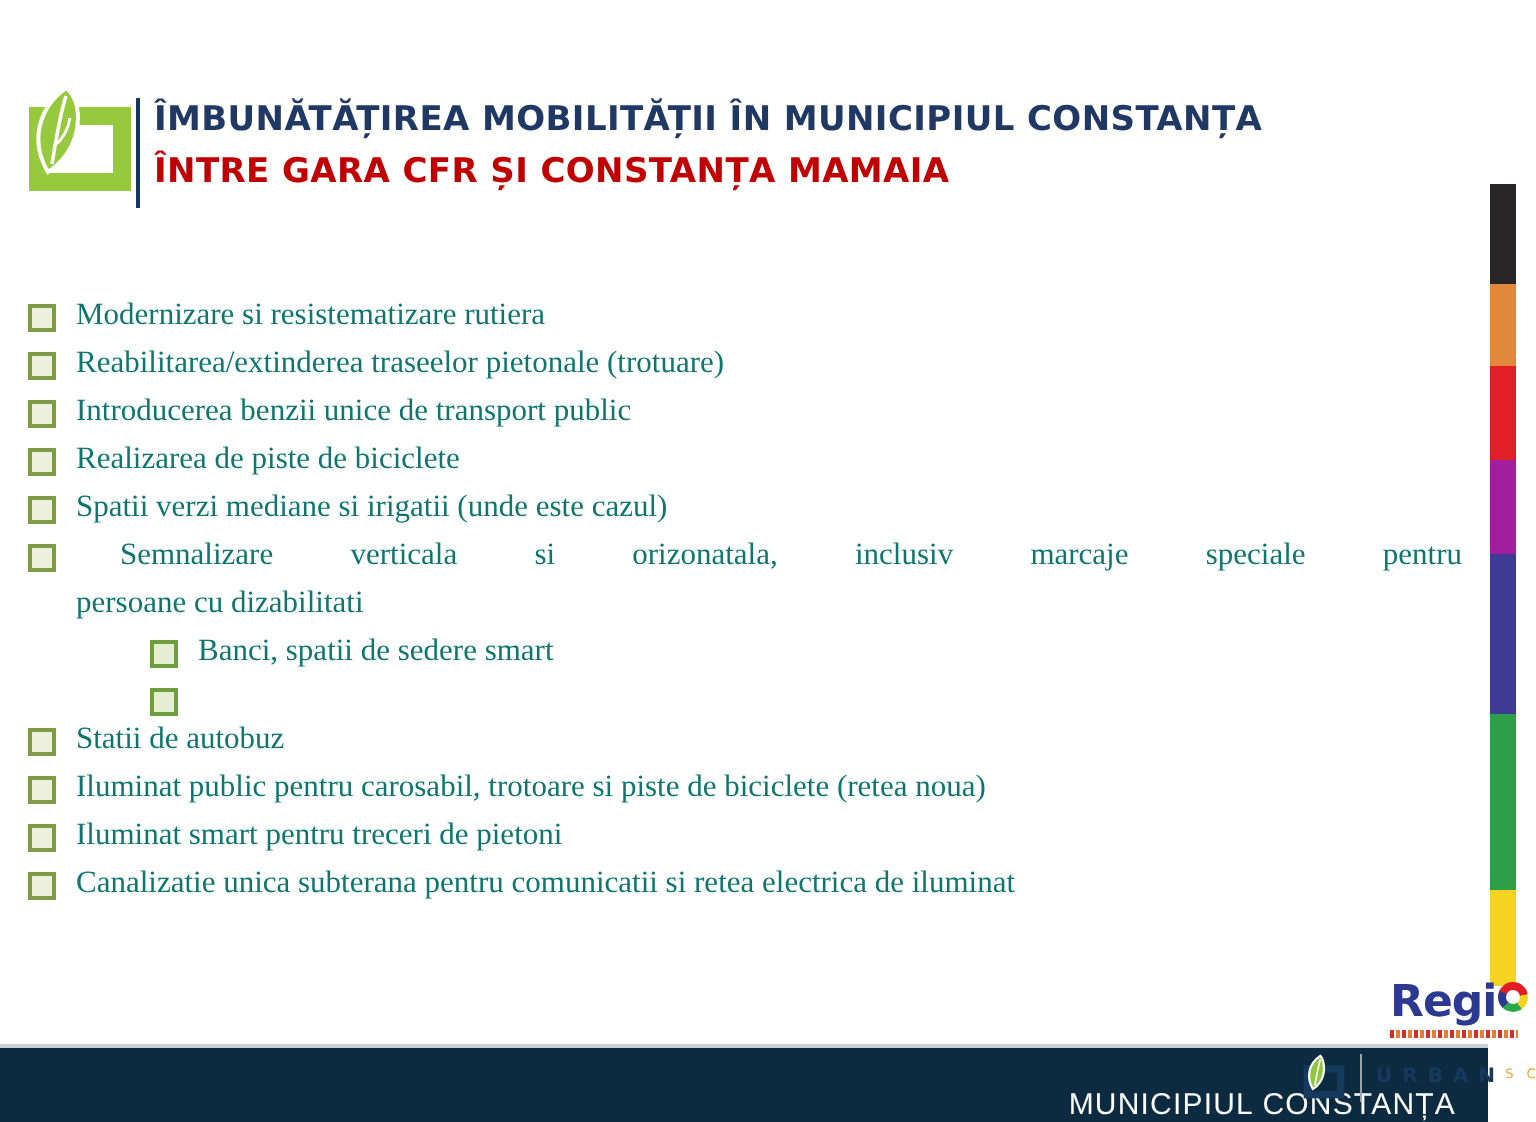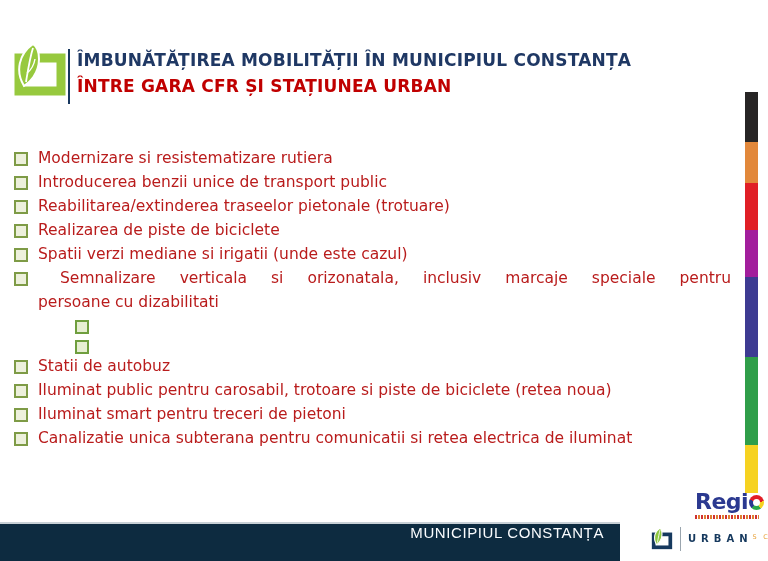--- a/index.html
+++ b/index.html
@@ -14,38 +14,38 @@
   .title-block{position:absolute;left:77px;top:47px;width:665px;line-height:26px;}
   .title-line1{font-size:17px;font-weight:bold;color:#1F3864;letter-spacing:.2px;white-space:nowrap;}
   .title-line2{font-size:17px;font-weight:bold;color:#C00000;letter-spacing:.2px;white-space:nowrap;}
   
   .color-bar{position:absolute;left:745px;top:92px;width:13px;}
   .color-bar .seg{width:13px;}
   .seg0{height:50px;} .seg1{height:41px;} .seg2{height:47px;} .seg3{height:47px;}
   .seg4{height:80px;} .seg5{height:88px;} .seg6{height:48px;}
   
   .list{position:absolute;left:14px;top:146px;width:717px;}
-  .item{display:flex;align-items:flex-start;font-size:15.5px;line-height:24px;color:#b91c1c;}
+  .item{display:flex;align-items:flex-start;font-size:15.5px;line-height:24px;color:#0f766e;font-family:Liberation Serif, serif;}
   .item .txt{flex:1 1 auto;min-width:0;}
   .bullet{flex:0 0 auto;width:10px;height:10px;margin:6px 10px 0 0;
           border:2px solid #7E9B46;background:#EDF0DC;}
   .item.lvl2{padding-left:61px;}
   .item.lvl2 .bullet{border-color:#6F9E3E;background:#E6EED2;}
   .jline1{display:block;text-align:justify;text-align-last:justify;margin-left:22px;}
   .jline2{display:block;}
   
-  .footer-bar{position:absolute;left:0;top:522px;width:620px;height:39px;
+  .footer-bar{position:absolute;left:0;top:522px;width:744px;height:39px;
               background:#0D2B40;border-top:2px solid #C8D0D6;box-sizing:border-box;
-              display:flex;align-items:flex-start;justify-content:flex-end;}
+              display:flex;align-items:flex-end;justify-content:flex-end;}
   .footer-text{color:#FAFCFE;font-size:15px;letter-spacing:.6px;padding-right:16px;
                font-family:"Liberation Sans","DejaVu Sans",sans-serif;}
   
   .regio{position:absolute;left:695px;top:491px;width:73px;}
   .regio-word{font-size:22px;font-weight:bold;color:#2B3990;letter-spacing:-.5px;
-              line-height:22px;display:flex;align-items:center;}
+              line-height:22px;display:flex;align-items:flex-start;}
   .regio-o{display:inline-block;width:15px;height:15px;border-radius:50%;margin-left:1px;
            background:conic-gradient(#E21D25 0 22%,#F6D221 22% 40%,#2BA84A 40% 62%,#2B3990 62% 82%,#E21D25 82% 100%);
            position:relative;}
   .regio-o::after{content:"";position:absolute;left:4px;top:4px;width:7px;height:7px;
                   border-radius:50%;background:#ffffff;}
   .regio-tagline{margin-top:2px;width:64px;height:4px;
                  background:repeating-linear-gradient(90deg,#D03030 0 2px,#ffffff 2px 3px,#E08030 3px 5px,#ffffff 5px 6px);}
   
   .urbanscope{position:absolute;left:650px;top:527px;display:flex;align-items:center;}
   .us-mark{width:24px;height:24px;margin-right:6px;}
@@ -62,63 +62,64 @@
     <rect x="7" y="14" width="42" height="33" fill="none" stroke="#97C93E" stroke-width="9"></rect>
     <path d="M21 0 C 7 10, 3 27, 12 42 C 17 39, 27 30, 27 15 C 27 7, 24 2, 21 0 Z" fill="#97C93E" stroke="#ffffff" stroke-width="2"></path>
     <path d="M14 38 C 16 26, 18 13, 21 4" stroke="#ffffff" stroke-width="1.8" fill="none"></path>
     <path d="M15 29 C 19 26, 22 21, 23 15" stroke="#ffffff" stroke-width="1.4" fill="none"></path>
   </svg>
 </div>
 <div class="title-sep"></div>
 
 <div class="title-block">
   <div class="title-line1">ÎMBUNĂTĂȚIREA MOBILITĂȚII ÎN MUNICIPIUL CONSTANȚA</div>
-  <div class="title-line2">ÎNTRE GARA CFR ȘI STAȚIUNEA URBAN</div>
+  <div class="title-line2">ÎNTRE GARA CFR ȘI CONSTANȚA MAMAIA</div>
 </div>
 
 <div class="color-bar">
   <div class="seg seg0" style="background: rgb(39, 37, 37);"></div>
   <div class="seg seg1" style="background: rgb(226, 136, 59);"></div>
   <div class="seg seg2" style="background: rgb(224, 31, 38);"></div>
   <div class="seg seg3" style="background: rgb(162, 30, 156);"></div>
   <div class="seg seg4" style="background: rgb(61, 59, 146);"></div>
   <div class="seg seg5" style="background: rgb(47, 158, 73);"></div>
   <div class="seg seg6" style="background: rgb(246, 210, 33);"></div>
 </div>
 
 <div class="list">
   <div class="item">
     <span class="bullet"></span>
     <span class="txt">Modernizare si resistematizare rutiera</span>
   </div>
   <div class="item">
     <span class="bullet"></span>
-    <span class="txt">Introducerea benzii unice de transport public</span>
+    <span class="txt">Reabilitarea/extinderea traseelor pietonale (trotuare)</span>
   </div>
   <div class="item">
     <span class="bullet"></span>
-    <span class="txt">Reabilitarea/extinderea traseelor pietonale (trotuare)</span>
+    <span class="txt">Introducerea benzii unice de transport public</span>
   </div>
   <div class="item">
     <span class="bullet"></span>
     <span class="txt">Realizarea de piste de biciclete</span>
   </div>
   <div class="item">
     <span class="bullet"></span>
     <span class="txt">Spatii verzi mediane si irigatii (unde este cazul)</span>
   </div>
   <div class="item">
     <span class="bullet"></span>
     <span class="txt">
       <span class="jline1">Semnalizare verticala si orizonatala, inclusiv marcaje speciale pentru</span>
       <span class="jline2">persoane cu dizabilitati</span>
     </span>
   </div>
   <div class="item lvl2">
     <span class="bullet"></span>
+    <span class="txt">Banci, spatii de sedere smart</span>
   </div>
   <div class="item lvl2">
     <span class="bullet"></span>
   </div>
   <div class="item">
     <span class="bullet"></span>
     <span class="txt">Statii de autobuz</span>
   </div>
   <div class="item">
     <span class="bullet"></span>

